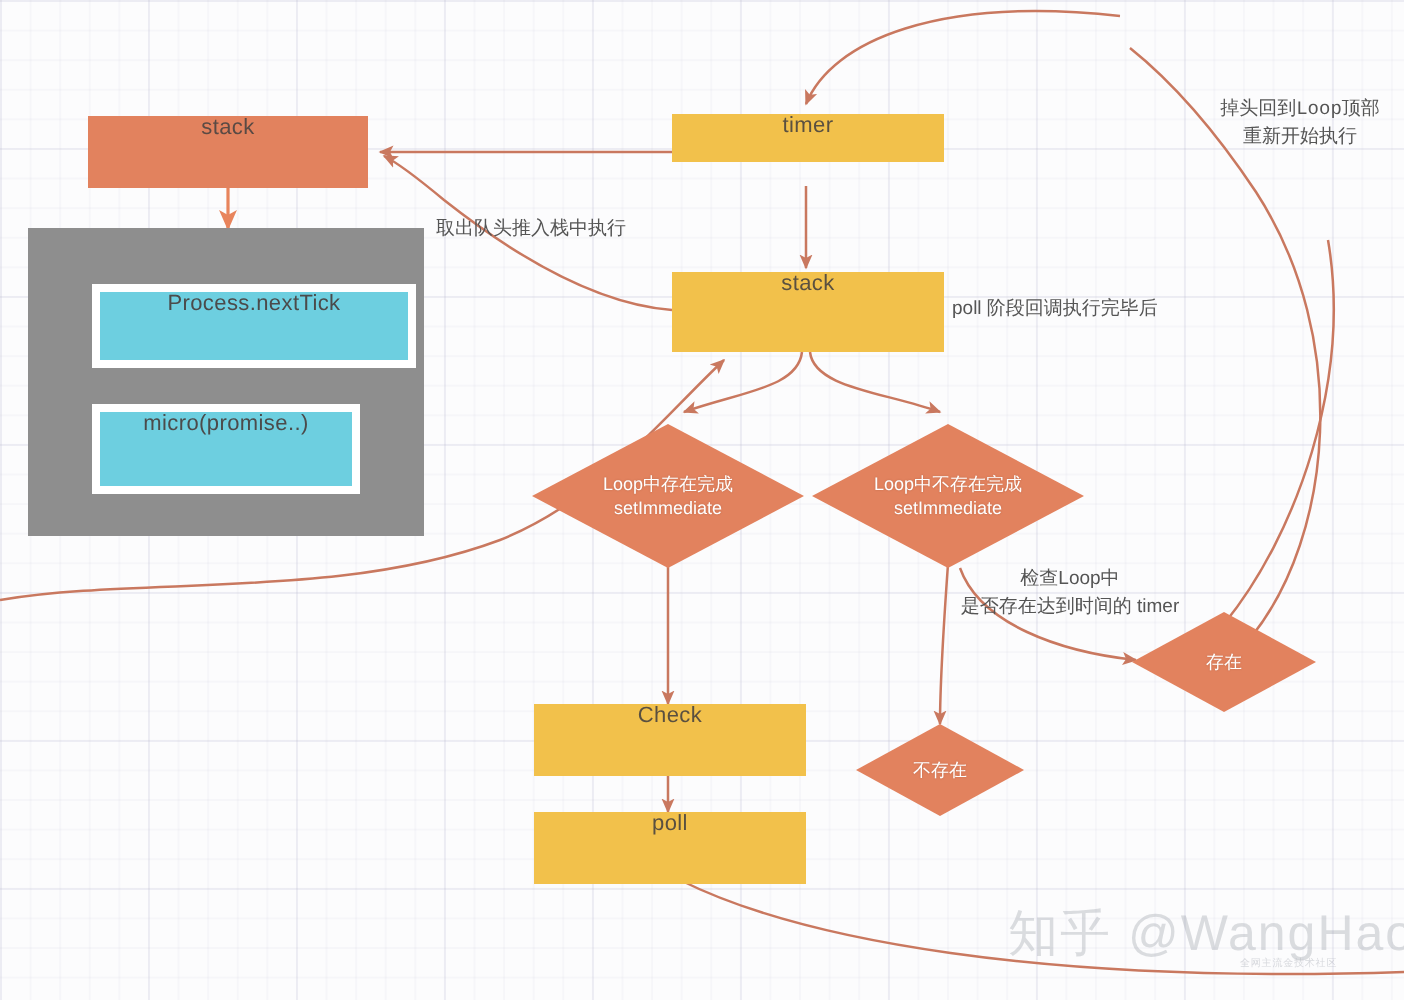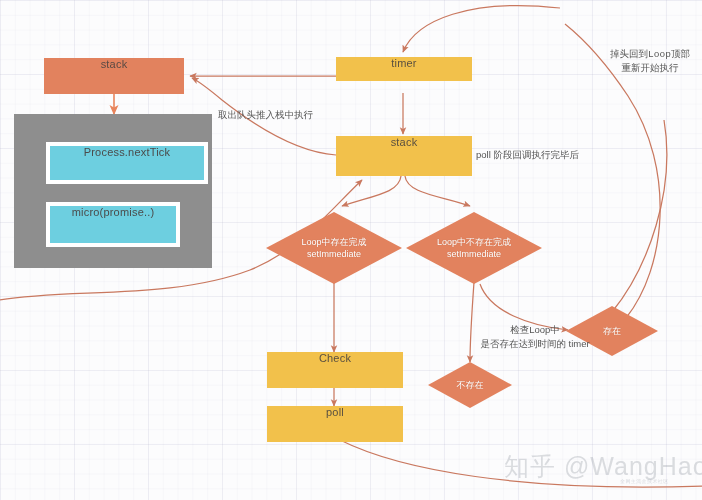--- a/index.html
+++ b/index.html
@@ -211,19 +211,19 @@
     <div class="diamond-label">不存在</div>
   </div>
 
   <div class="edge-label" style="left:218px; top:108px;">取出队头推入栈中执行</div>
 
   <div class="edge-label" style="left:476px; top:148px;">poll 阶段回调执行完毕后</div>
 
   <div class="edge-label" style="left:600px; top:48px; width:100px;font-family:Liberation Mono, monospace;">掉头回到Loop顶部
 重新开始执行</div>
 
-  <div class="edge-label" style="left:462px; top:283px; width:146px;margin-top:40px;">检查Loop中
+  <div class="edge-label" style="left:462px; top:283px; width:146px;">检查Loop中
 是否存在达到时间的 timer</div>
 
   <div class="watermark" style="left:504px; top:450px;">知乎 @WangHaoyu</div>
   <div class="watermark-sub" style="left:620px; top:478px;">全网主流金技术社区</div>
 
 </div>
 
 </body></html>

